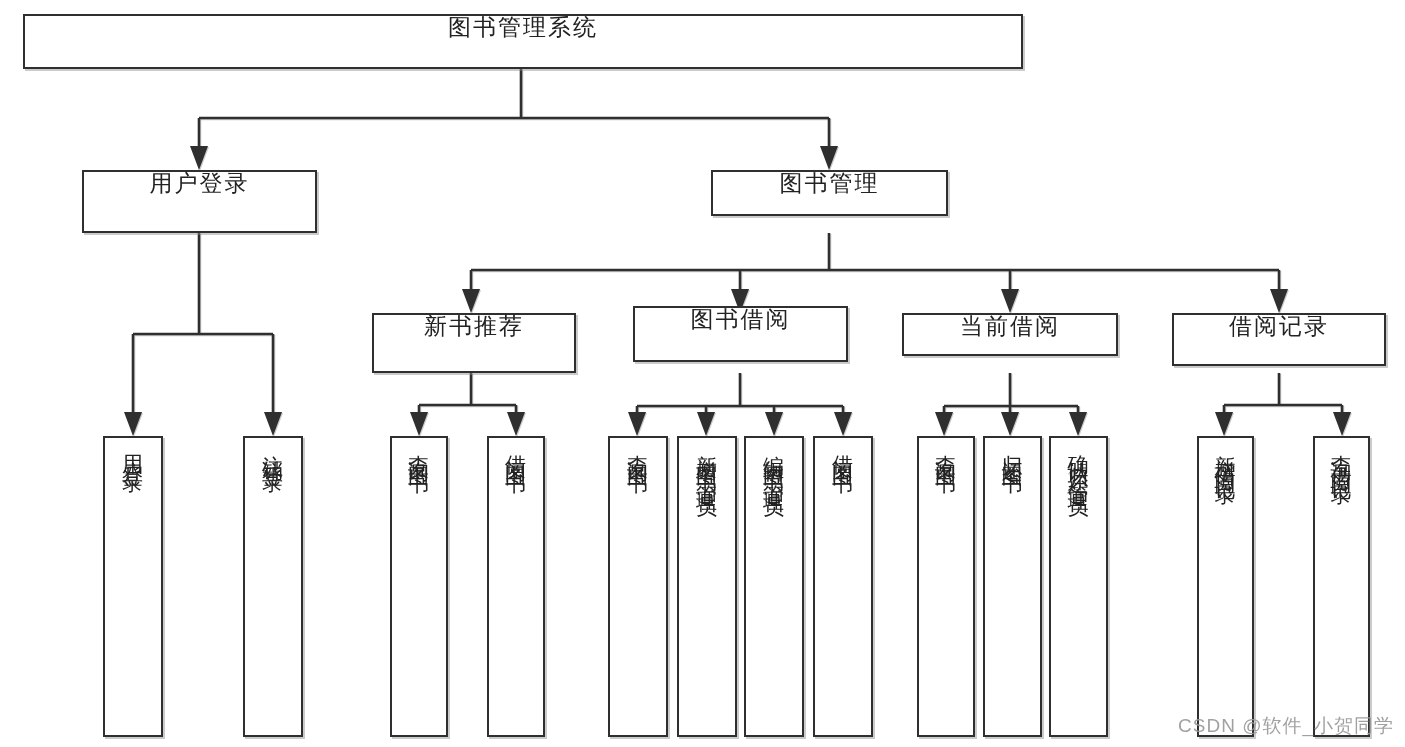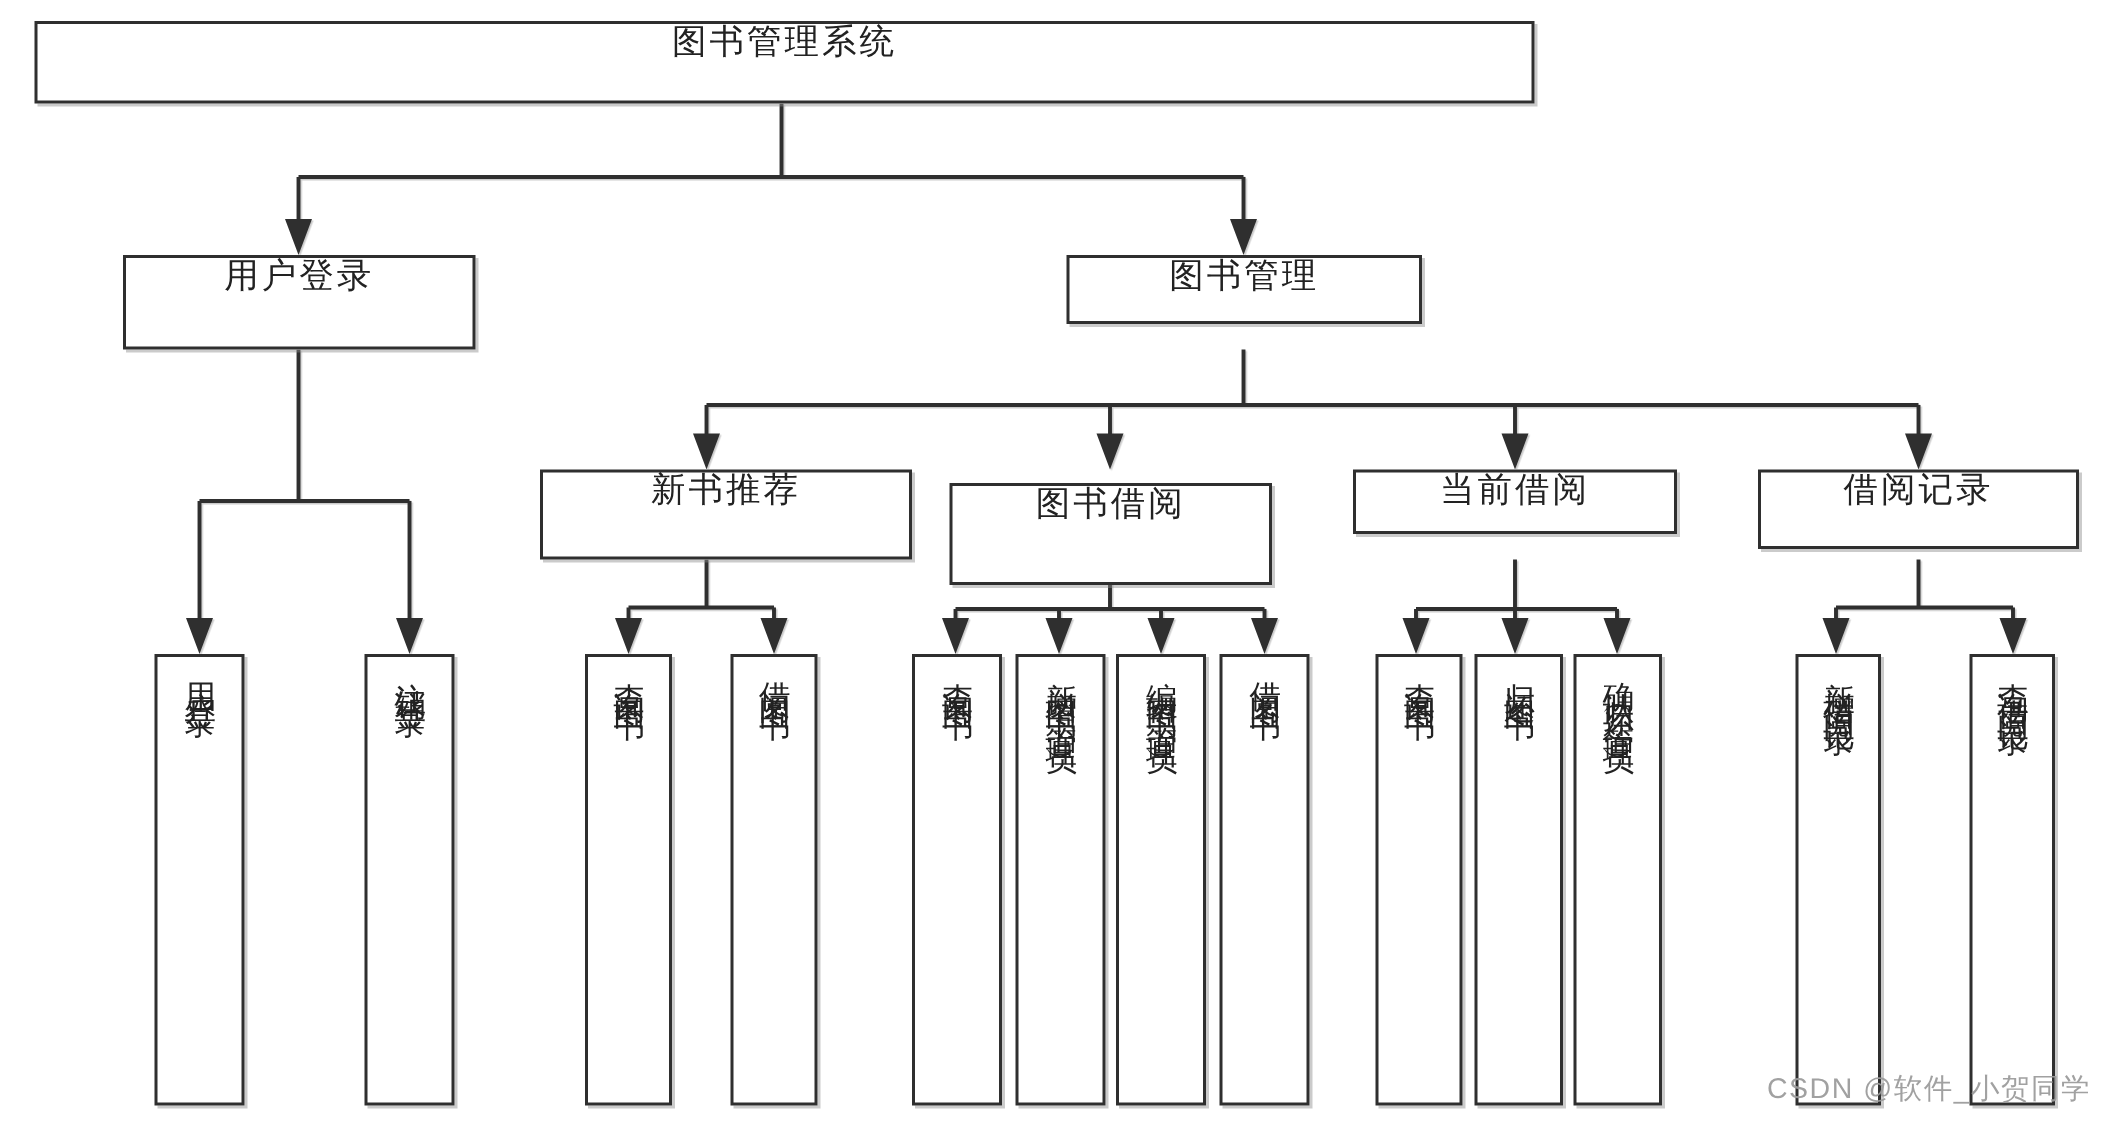--- a/index.html
+++ b/index.html
@@ -105,24 +105,24 @@
     <span class="lbl">图书管理系统</span>
   </div>
 
   <div class="box hbox" style="left:82px;top:170px;width:235px;height:63px">
     <span class="lbl">用户登录</span>
   </div>
   <div class="box hbox" style="left:711px;top:170px;width:237px;height:46px">
     <span class="lbl">图书管理</span>
   </div>
 
-  <div class="box hbox" style="left:360px;top:313px;width:248px;height:60px">
+  <div class="box hbox" style="left:372px;top:313px;width:204px;height:60px">
     <span class="lbl">新书推荐</span>
   </div>
-  <div class="box hbox" style="left:633px;top:322px;width:215px;height:68px">
+  <div class="box hbox" style="left:633px;top:306px;width:215px;height:56px">
     <span class="lbl">图书借阅</span>
   </div>
   <div class="box hbox" style="left:902px;top:313px;width:216px;height:43px">
     <span class="lbl">当前借阅</span>
   </div>
   <div class="box hbox" style="left:1172px;top:313px;width:214px;height:53px">
     <span class="lbl">借阅记录</span>
   </div>
 
   <div class="box vbox" style="left:103px;top:436px;width:60px;height:301px">

